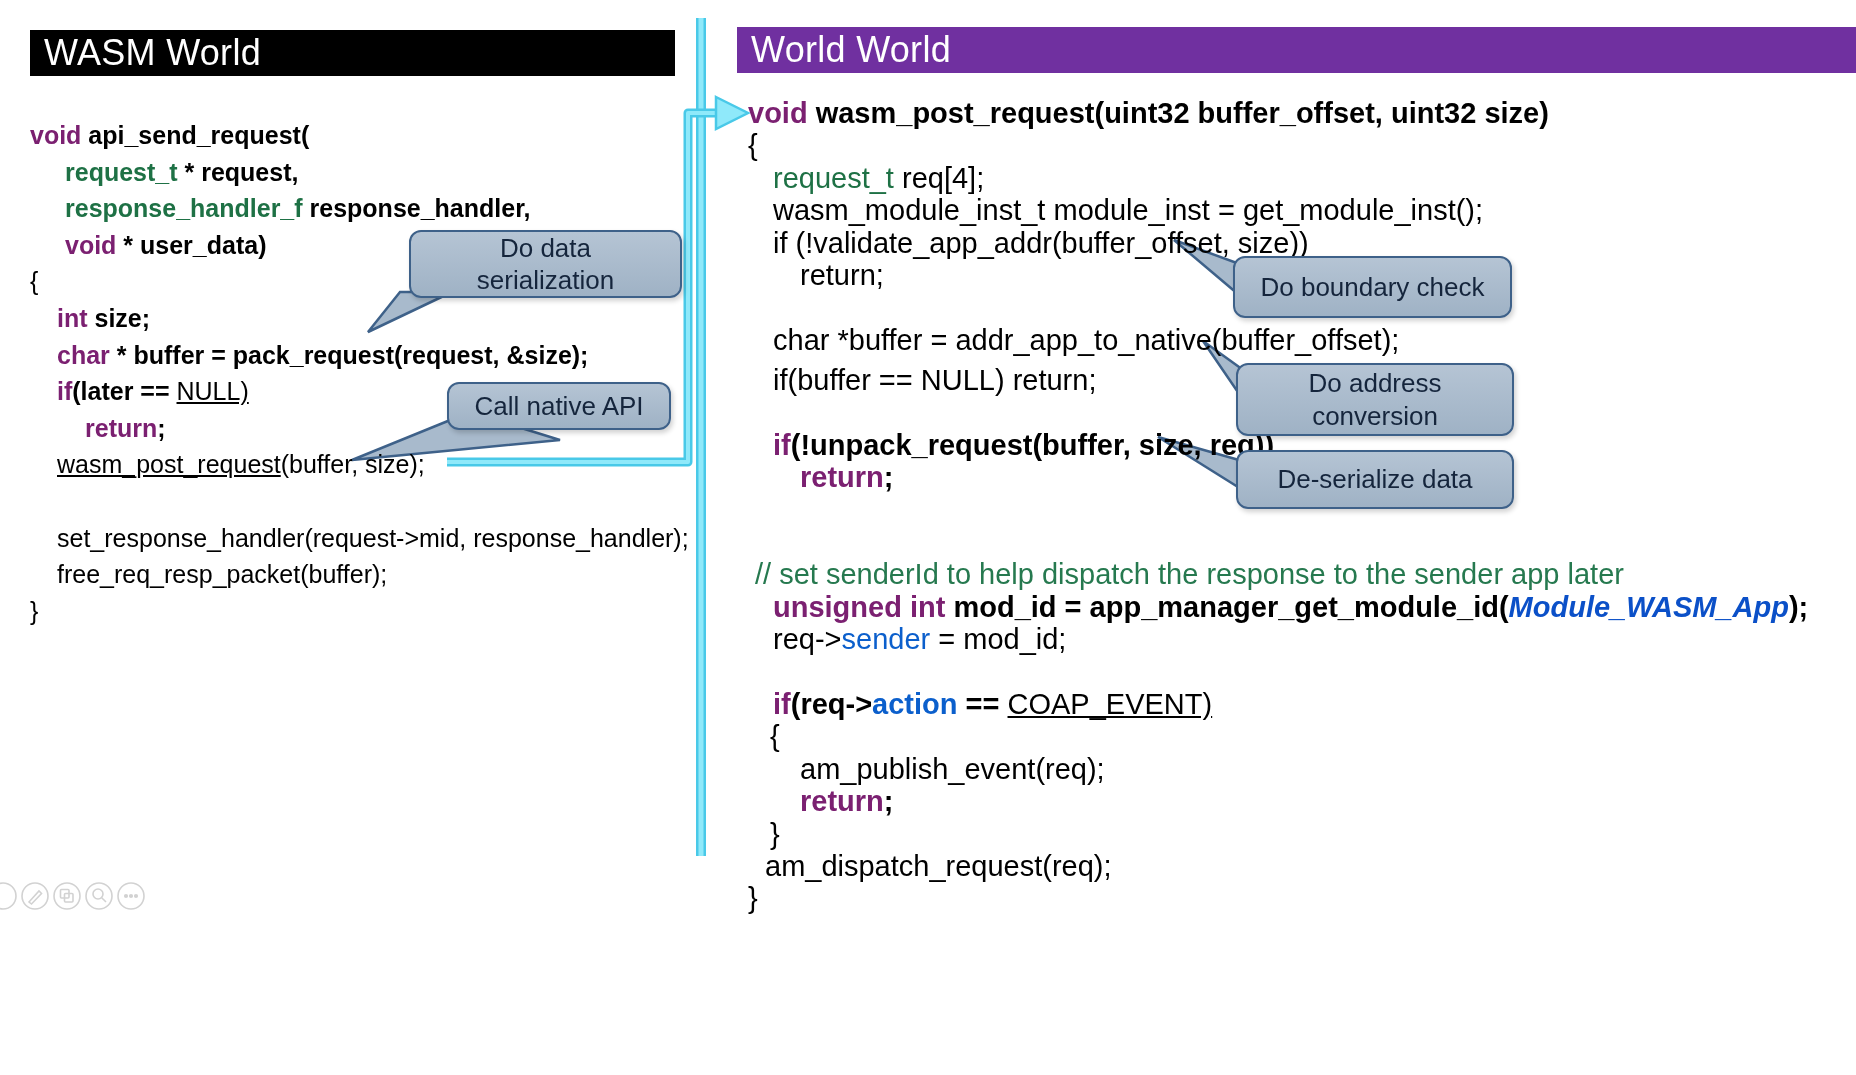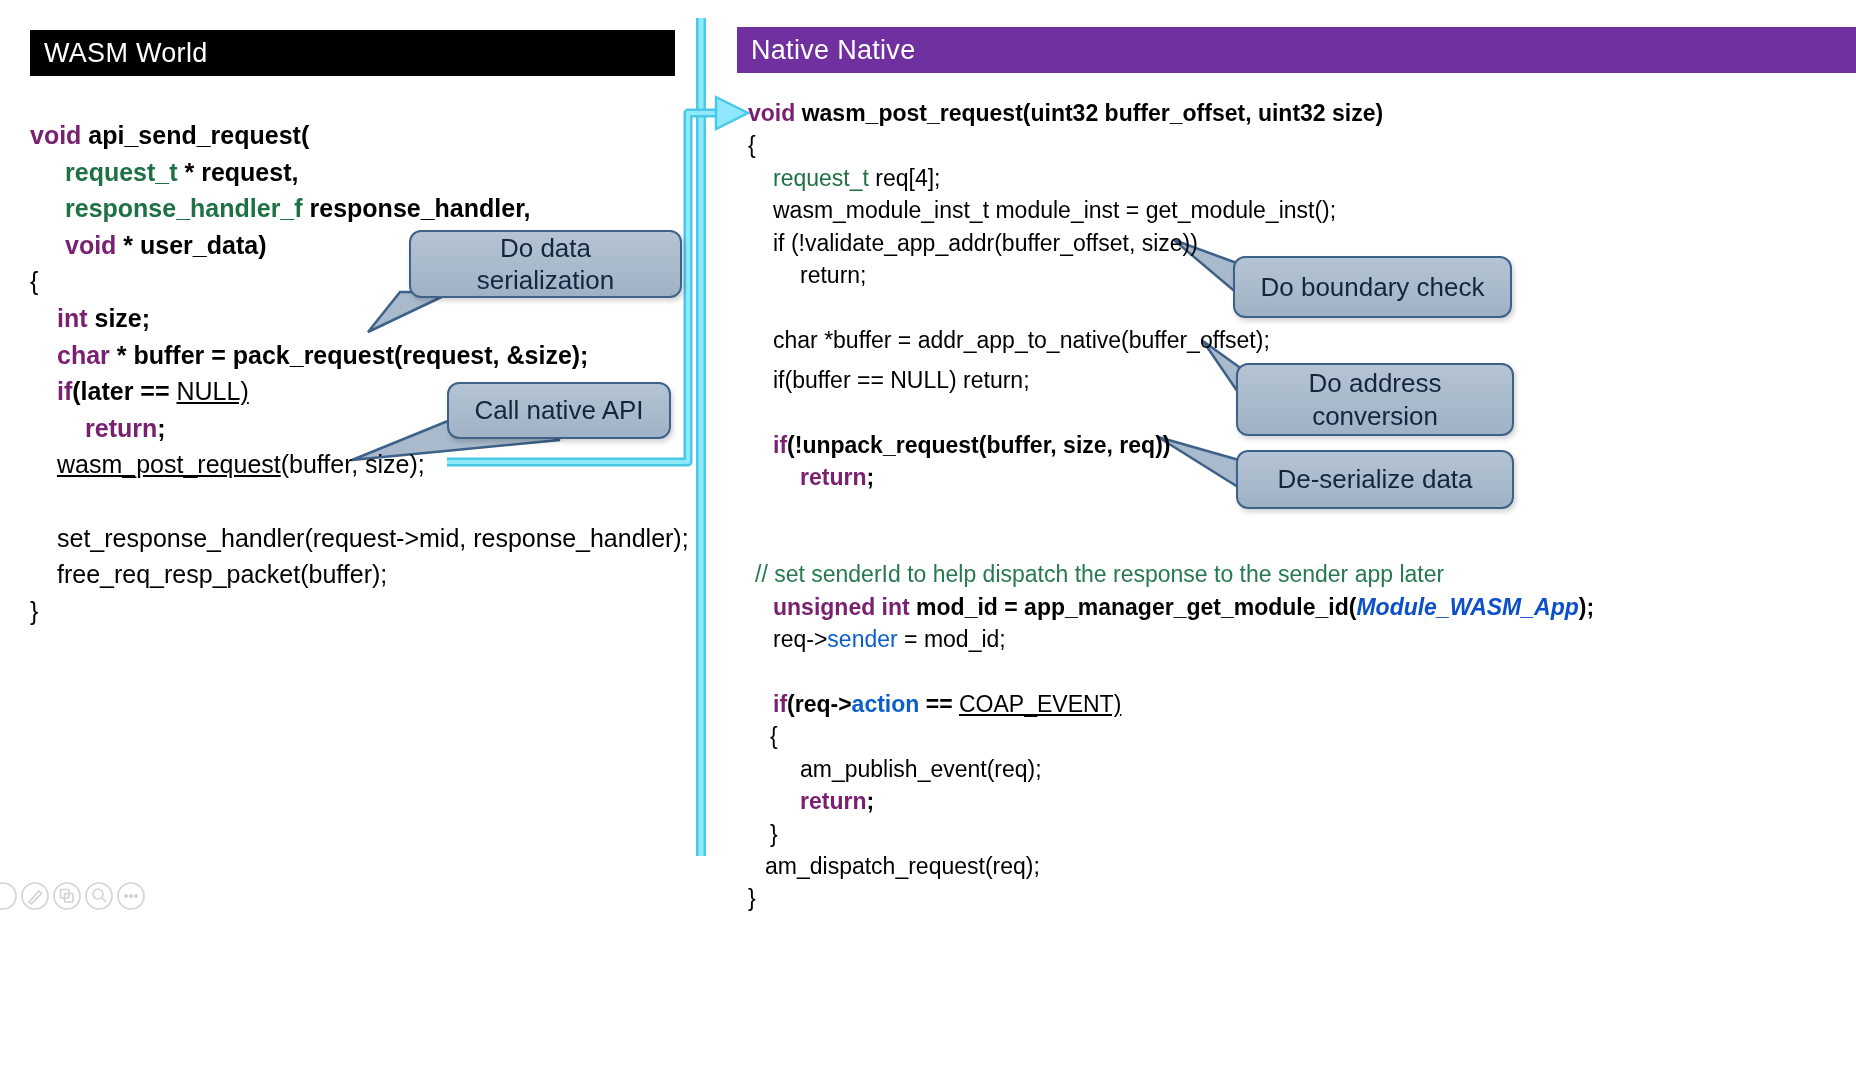--- a/index.html
+++ b/index.html
@@ -6,31 +6,31 @@
   html,body { background:#ffffff; }
   body {
     width:1856px; height:1075px; position:relative; overflow:hidden;
     font-family:"Liberation Sans", sans-serif;
   }
   .stage { position:absolute; left:0; top:0; width:1856px; height:1075px; background:#fff; overflow:hidden; }
 
   svg.overlay { position:absolute; left:0; top:0; }
 
   .hdr {
-    position:absolute; color:#fff; font-size:27px;
+    position:absolute; color:#fff; font-size:36px;
     display:flex; align-items:center; padding-left:14px; letter-spacing:0.3px;
   }
   .hdr-wasm   { left:30px;  top:30px; width:645px;  height:46px; background:#000000; }
   .hdr-native { left:737px; top:27px; width:1119px; height:46px; background:#7030A0; }
 
   .code { position:absolute; color:#000; }
   .code-line { white-space:pre; }
   .left-code  { left:30px;  top:117px; font-size:25px; }
   .left-code  .code-line { line-height:36.6px; height:36.6px; }
-  .right-code { left:748px; top:97px;  font-size:23px; }
+  .right-code { left:748px; top:97px;  font-size:29px; }
   .right-code .code-line { line-height:32.4px; height:32.4px; }
 
   .kw  { color:#7B2071; font-weight:bold; }
   .ty  { color:#1E7145; font-weight:bold; }
   .tyr { color:#1E7145; }
   .b   { color:#000; font-weight:bold; }
   .p   { color:#000; }
   .bu  { color:#000; font-weight:normal; text-decoration:underline; }
   .cm  { color:#26794F; }
   .bl  { color:#0B5FCC; }
@@ -40,21 +40,21 @@
   .callout {
     position:absolute;
     background:linear-gradient(180deg,#B5C4D4 0%, #9FB2C5 100%);
     border:2.5px solid #3E6189; border-radius:12px;
     display:flex; align-items:center; justify-content:center;
     text-align:center; color:#15253C; font-size:26px; line-height:1.25;
     box-shadow:2px 3px 5px rgba(0,0,0,0.18);
   }
   .callout .lbl { white-space:pre-line; }
   #co-1 { left:363px;  top:230px; width:273px; height:68px;margin-left:46px; }
-  #co-2 { left:447px;  top:382px; width:224px; height:57px; }
+  #co-2 { left:447px;  top:382px; width:224px; height:48px; }
   #co-3 { left:1233px; top:256px; width:279px; height:62px; }
   #co-4 { left:1236px; top:363px; width:278px; height:73px; }
   #co-5 { left:1236px; top:450px; width:278px; height:59px; }
 </style>
 </head>
 <body>
 
 <div class="stage">
 
   <svg class="overlay" width="1856" height="1075" viewBox="0 0 1856 1075">
@@ -94,21 +94,21 @@
         <circle cx="131" cy="896" r="1.3" fill="#D2D2D2"></circle>
         <circle cx="136" cy="896" r="1.3" fill="#D2D2D2"></circle>
       </g>
     </g>
   </svg>
 
   <div class="hdr hdr-wasm">
     <span>WASM World</span>
   </div>
   <div class="hdr hdr-native">
-    <span>Native Native</span>
+    <span>World World</span>
   </div>
 
   <div class="code left-code">
       <div class="code-line" style="padding-left: 0px;"><span class="kw">void </span><span class="b">api_send_request(</span></div>
       <div class="code-line" style="padding-left: 35px;"><span class="ty">request_t </span><span class="b">* request,</span></div>
       <div class="code-line" style="padding-left: 35px;"><span class="ty">response_handler_f </span><span class="b">response_handler,</span></div>
       <div class="code-line" style="padding-left: 35px;"><span class="kw">void </span><span class="b">* user_data)</span></div>
       <div class="code-line" style="padding-left: 0px;"><span class="p">{</span></div>
       <div class="code-line" style="padding-left: 27px;"><span class="kw">int </span><span class="b">size;</span></div>
       <div class="code-line" style="padding-left: 27px;"><span class="kw">char </span><span class="b">* buffer = pack_request(request, &amp;size);</span></div>

